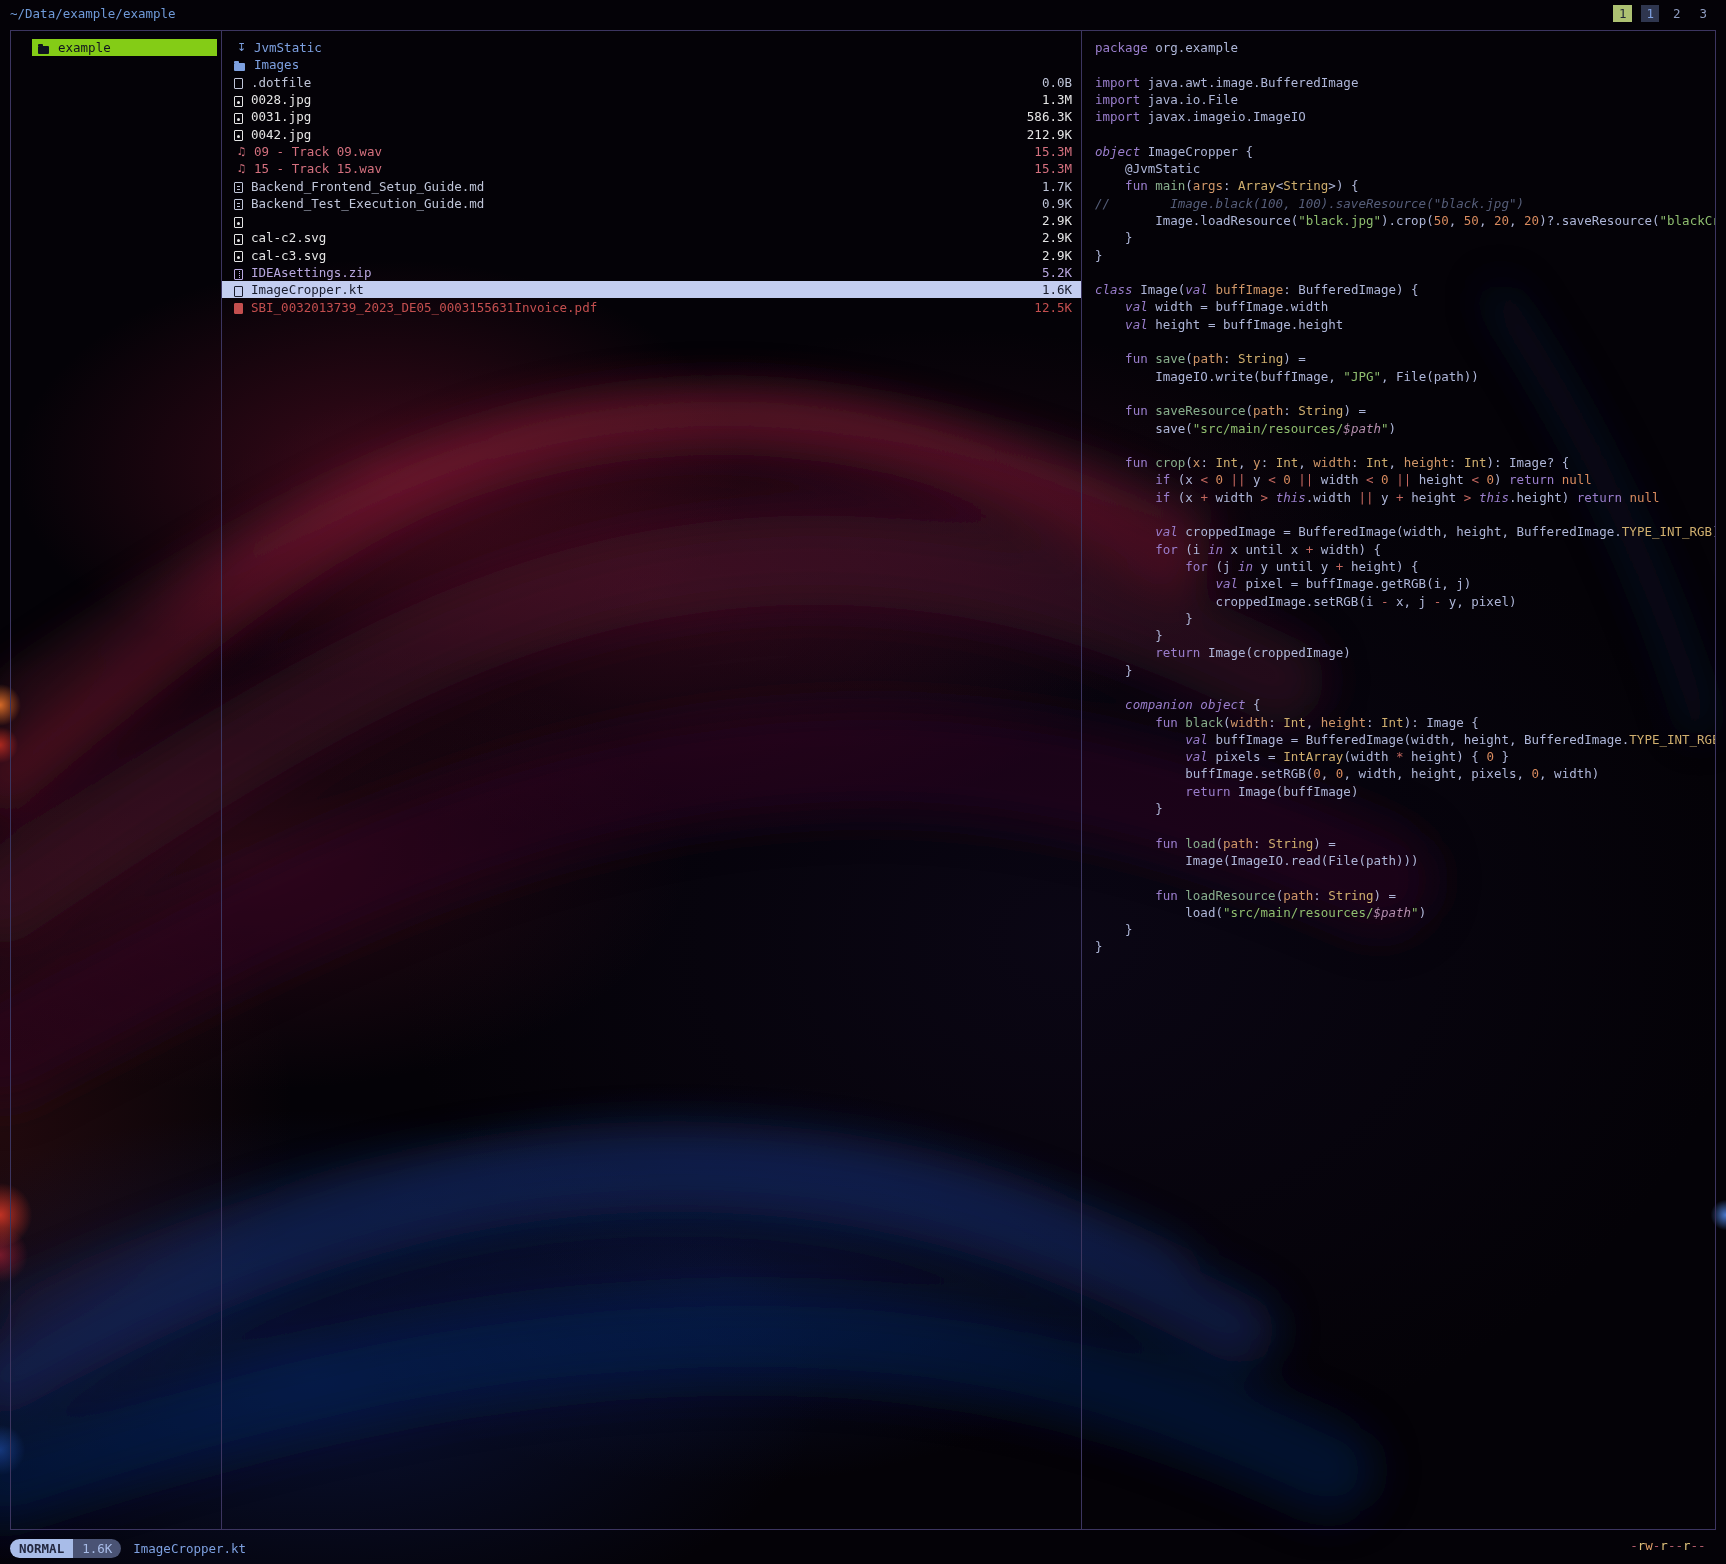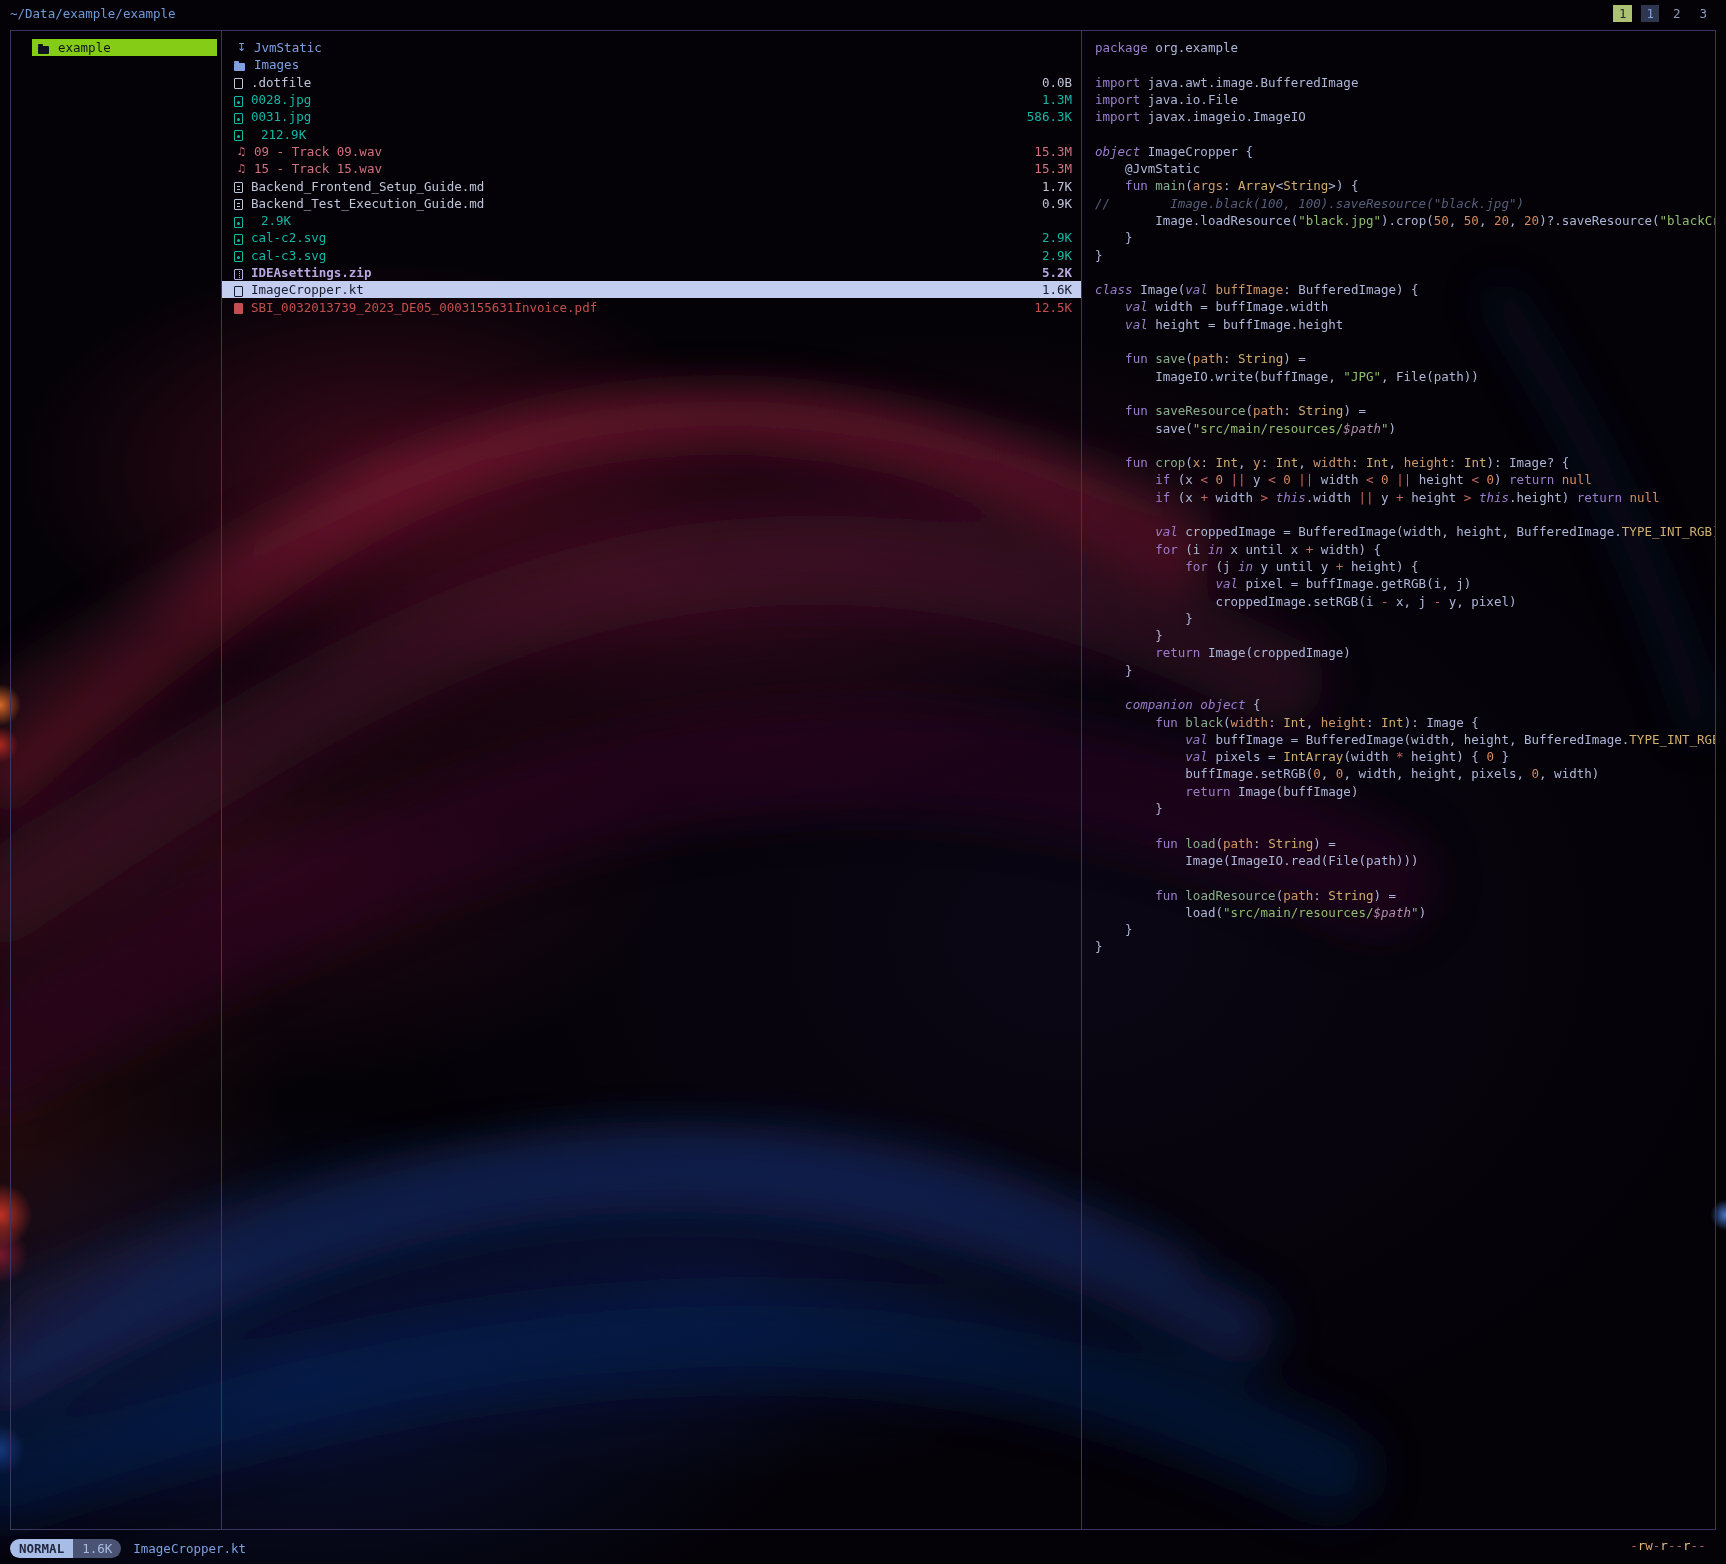--- a/index.html
+++ b/index.html
@@ -46,23 +46,23 @@
   
   .row{display:flex;align-items:center;height:17.3px;padding:0 9px 0 12px;white-space:nowrap;}
   .row .fname{flex:1;overflow:hidden;}
   .row .fsize{margin-left:10px;}
   .row.selected{background:#c3cdf0;color:#181b2c !important;}
   .row.selected *{color:#181b2c !important;}
   .pane-parent .row{padding:0 5px 0 21px;}
   .pane-parent .row.cursor{background:#84cc16;color:#10131f;margin:0 4px 0 21px;padding:0 6px;}
   .c-dir{color:#7da0e0;}
   .c-file{color:#bfc5d8;}
-  .c-img{color:#14b8a6;}
+  .c-img{color:#e5e5e5;justify-content:space-between;}
   .c-audio{color:#d4707e;}
-  .c-zip{color:#b9a8e0;font-weight:bold;}
+  .c-zip{color:#b9a8e0;}
   .c-pdf{color:#c44f4f;}
   
   .fi{display:inline-block;width:15px;margin-right:5px;text-align:center;flex:none;position:relative;}
   .fi-glyph{font-family:"DejaVu Sans",sans-serif;font-size:11px;}
   .fi-folder{width:11px;height:8px;background:currentColor;border-radius:1px;margin:5px 9px 0 0;}
   .fi-folder::before{content:"";position:absolute;top:-2px;left:0;width:5px;height:2px;background:currentColor;border-radius:1px 1px 0 0;}
   .fi-rect{width:9px;height:11px;border:1px solid currentColor;border-radius:1px;margin:3px 8px 0 0;box-sizing:border-box;}
   .fi-lines::before{content:"";position:absolute;left:2px;right:2px;top:3px;height:5px;
     background:repeating-linear-gradient(to bottom,currentColor 0 1px,transparent 1px 3px);}
   .fi-dot::before{content:"";position:absolute;left:2px;top:4px;width:3px;height:3px;border-radius:50%;background:currentColor;}
@@ -155,20 +155,21 @@
         <span class="fname">0028.jpg</span>
         <span class="fsize">1.3M</span>
       </div>
       <div class="row c-img">
         <span class="fi fi-rect fi-dot"></span>
         <span class="fname">0031.jpg</span>
         <span class="fsize">586.3K</span>
       </div>
       <div class="row c-img">
         <span class="fi fi-rect fi-dot"></span>
+        <span class="fname">0042.jpg</span>
         <span class="fsize">212.9K</span>
       </div>
       <div class="row c-audio">
         <span class="fi fi-glyph">♫</span>
         <span class="fname">09 - Track 09.wav</span>
         <span class="fsize">15.3M</span>
       </div>
       <div class="row c-audio">
         <span class="fi fi-glyph">♫</span>
         <span class="fname">15 - Track 15.wav</span>

